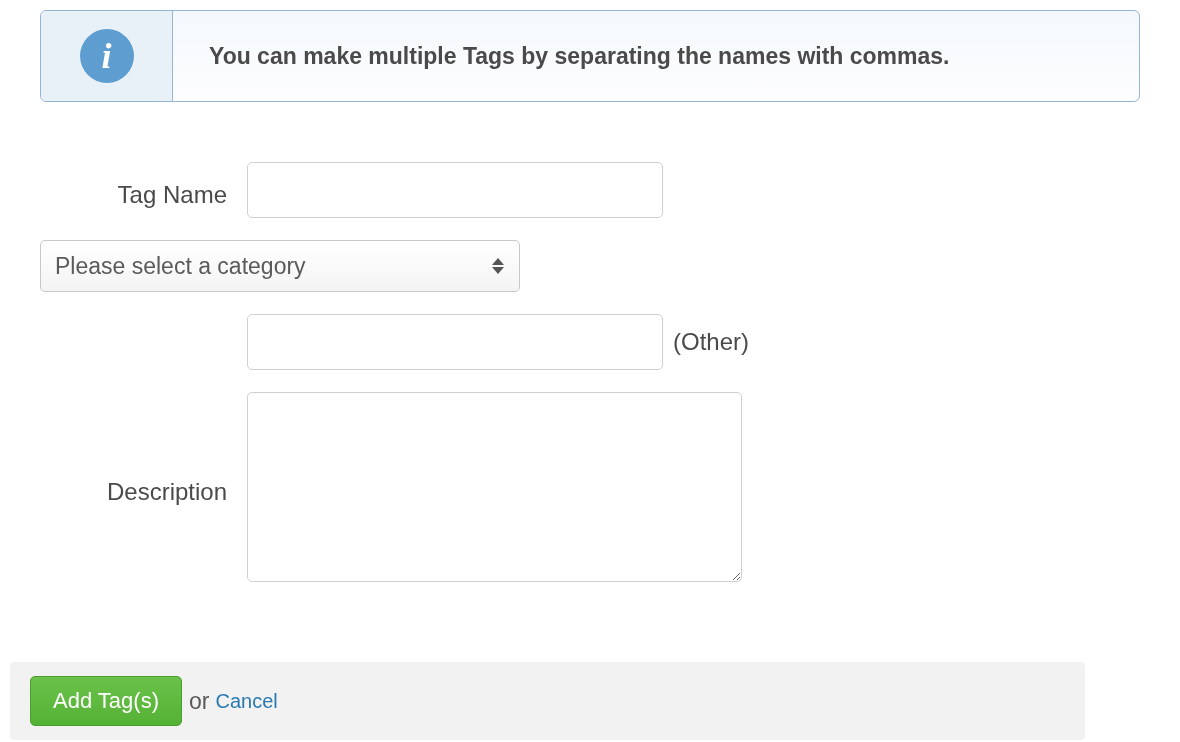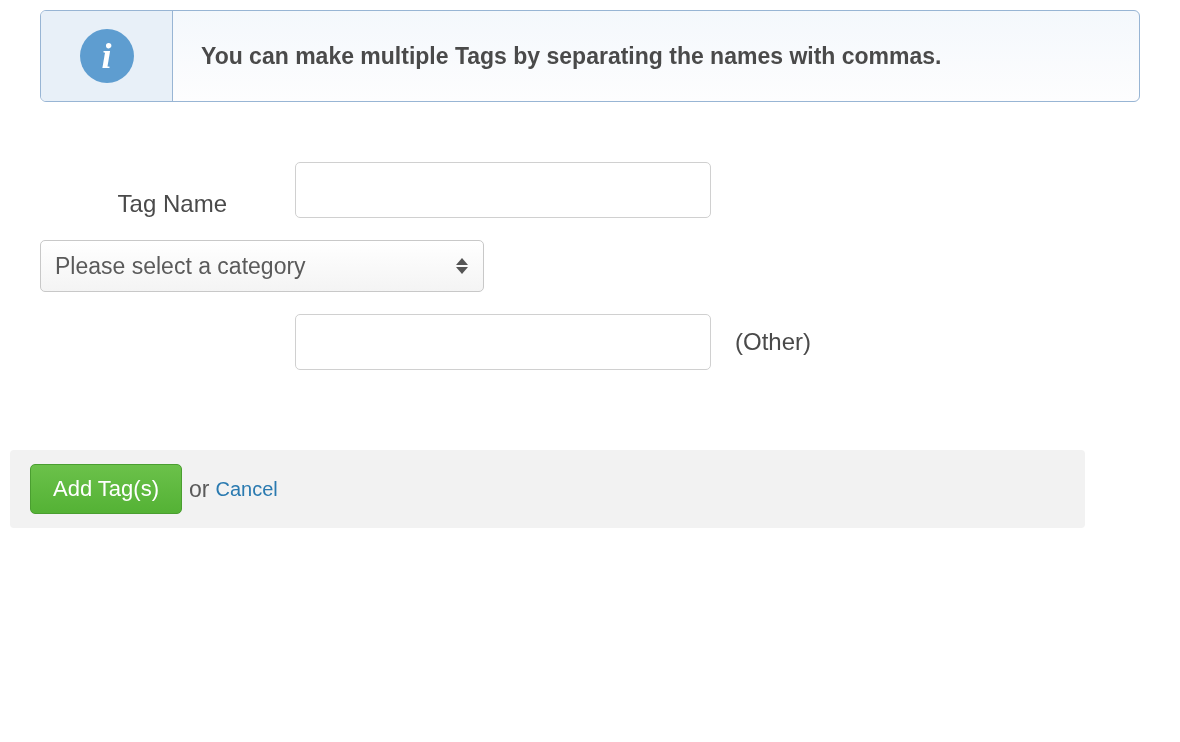--- a/index.html
+++ b/index.html
@@ -40,35 +40,34 @@
       color: #ffffff;
       display: flex;
       align-items: center;
       justify-content: center;
       font-family: Georgia, "Times New Roman", serif;
       font-style: italic;
       font-weight: bold;
       font-size: 36px;
     }
     .info-text {
-      padding: 0 28px;
+      padding: 0 36px;
       display: flex;
       align-items: center;
       font-weight: 700;
       font-size: 23px;
       color: #4a4a4a;
     }
     .form-area {
       padding: 60px 40px 40px 40px;
     }
     .form-row {
       display: flex;
-      align-items: flex-end;
+      align-items: center;
       margin-bottom: 22px;
-      gap: 48px;
     }
     .form-label {
       width: 207px;
       text-align: right;
       padding-right: 20px;
       padding-top: 10px;
       font-size: 24px;
       color: #4a4a4a;
     }
     .form-control-wrap {
@@ -80,21 +79,21 @@
       height: 56px;
       border: 1px solid #d0d0d0;
       border-radius: 5px;
       background: #ffffff;
       font-size: 22px;
       padding: 8px 12px;
       color: #4a4a4a;
     }
     .select-wrap {
       position: relative;
-      width: 444px;
+      width: 480px;
     }
     .select-input {
       width: 100%;
       height: 52px;
       border: 1px solid #c8c8c8;
       border-radius: 5px;
       background: linear-gradient(to bottom, #ffffff, #f4f4f4);
       font-size: 23px;
       padding: 8px 40px 8px 14px;
       color: #5a5a5a;
@@ -119,21 +118,21 @@
       border-left: 6px solid transparent;
       border-right: 6px solid transparent;
     }
     .select-arrows .arrow-up {
       border-bottom: 7px solid #555;
     }
     .select-arrows .arrow-down {
       border-top: 7px solid #555;
     }
     .other-label {
-      margin-left: 24px;
+      margin-left: 10px;
       font-size: 24px;
       color: #4a4a4a;
     }
     .textarea-input {
       width: 495px;
       height: 190px;
       border: 1px solid #d0d0d0;
       border-radius: 5px;
       background: #ffffff;
       font-size: 20px;
@@ -208,20 +207,26 @@
   </div>
 
   <div class="form-row">
     <div class="form-label"></div>
     <div class="form-control-wrap">
       <input type="text" class="text-input" value="" style="">
       <span class="other-label">(Other)</span>
     </div>
   </div>
 
+  <div class="form-row">
+    <div class="form-label">Description</div>
+    <div class="form-control-wrap">
+      <textarea class="textarea-input" style=""></textarea>
+    </div>
+  </div>
 
 </div>
 
 <div class="action-bar">
   <button class="add-button">Add Tag(s)</button>
   <span class="or-text">or</span>
   <a class="cancel-link">Cancel</a>
 </div>
 
 </body></html>

